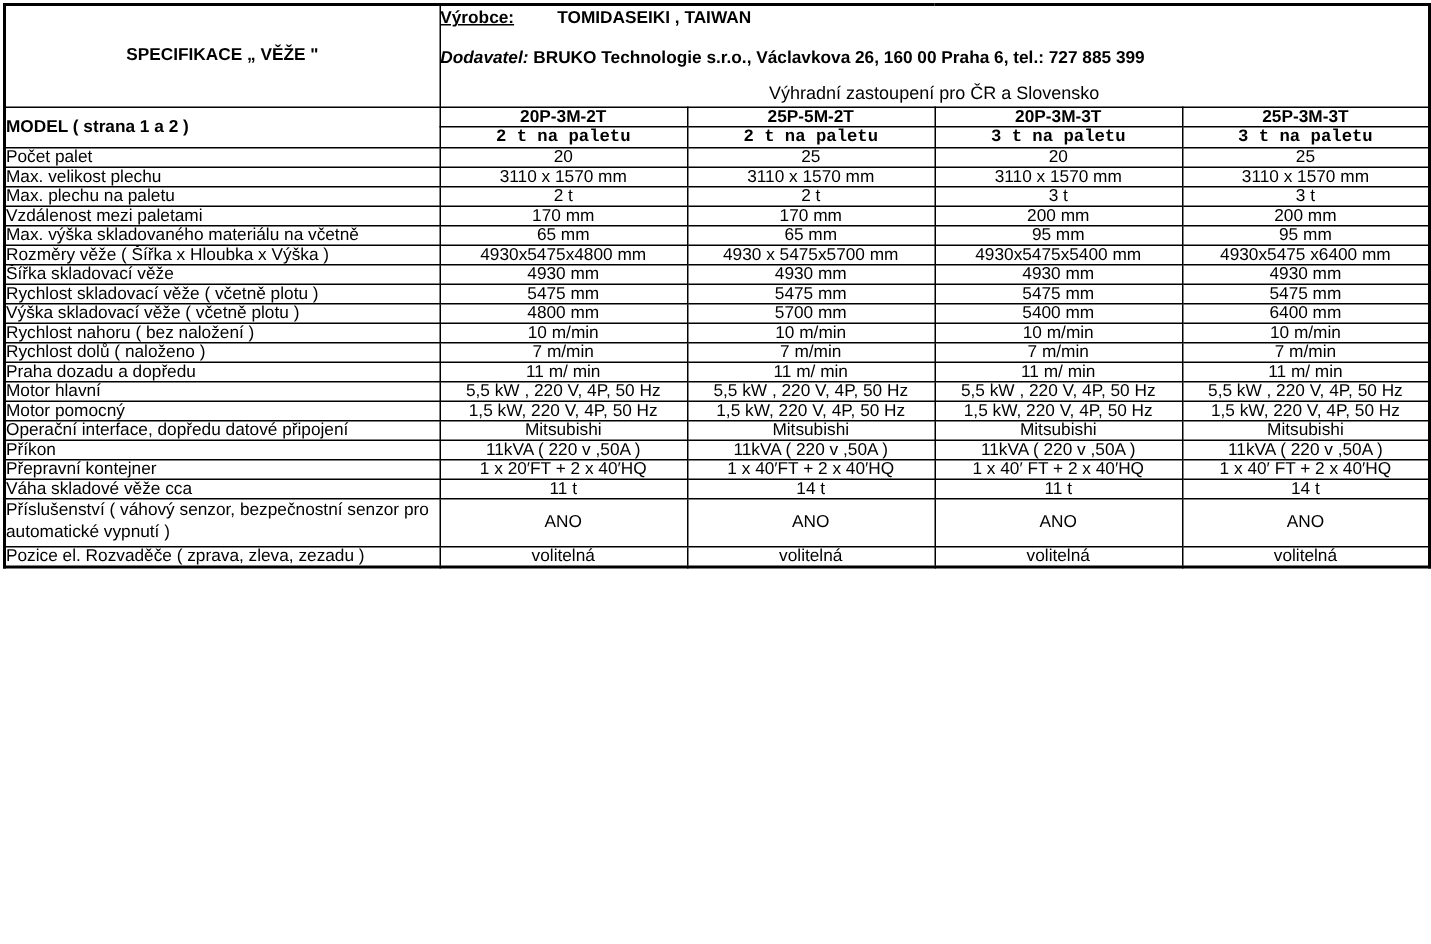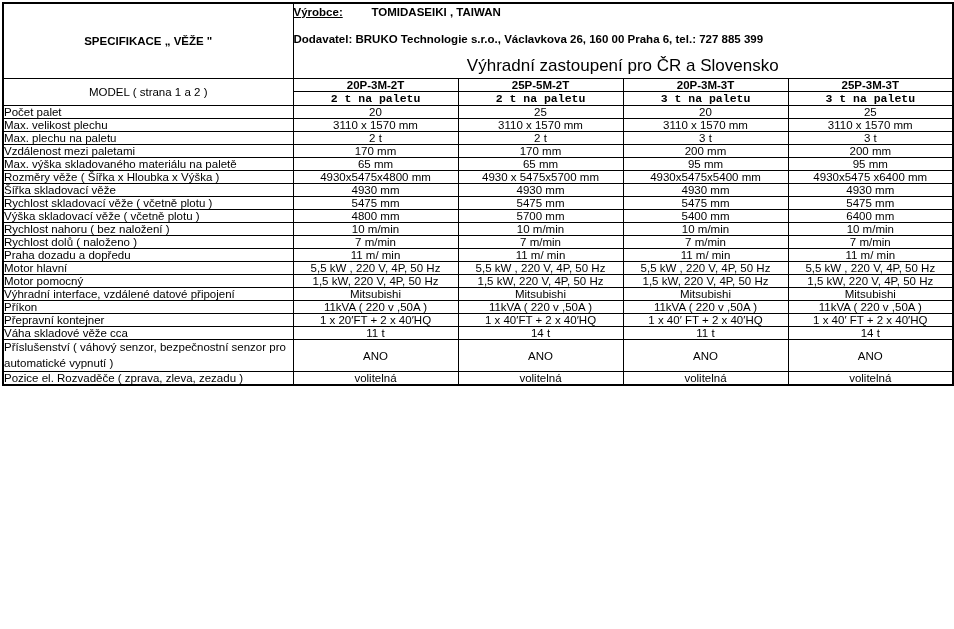--- a/index.html
+++ b/index.html
@@ -40,42 +40,42 @@
   col.c4 { width: 165px; }
 
   .hdr-left {
     text-align: center;
     font-weight: bold;
     font-size: 14px;
     padding: 6px 4px;
   }
   .hdr-blue {
     color: #1e50b4;
-    font-weight: normal;
+    font-weight: bold;
     font-size: 14px;
-    text-align: center;
+    text-align: left;
     margin-top: 16px;
   }
   .vendor-cell {
     padding: 6px 8px 4px 14px;
     font-size: 13.5px;
     font-weight: bold;
     line-height: 1.5;
     text-align: left;
   }
   .vendor-line1 { margin-bottom: 10px; }
   .vendor-line2 { margin-bottom: 2px; }
   .vendor-sub {
     font-weight: normal;
-    font-size: 17px;
+    font-size: 12px;
     text-align: center;
     padding-top: 2px;
   }
   .lbl-vyrobce { display:inline-block; min-width: 78px; text-decoration: underline; }
-  .lbl-dodav { display:inline-block; }
+  .lbl-dodav { display:inline-block;font-style:italic; }
 
   .model-head {
     font-weight: bold;
     color: #1e50b4;
     font-size: 13.5px;
     text-align: center;
     padding: 7px 2px 2px 2px;
   }
   .model-sub {
     font-weight: bold;
@@ -167,21 +167,21 @@
         <td class="val">3 t</td>
       </tr>
       <tr>
         <td class="rowlabel">Vzdálenost mezi paletami</td>
         <td class="val">170 mm</td>
         <td class="val">170 mm</td>
         <td class="val">200 mm</td>
         <td class="val">200 mm</td>
       </tr>
       <tr>
-        <td class="rowlabel">Max. výška skladovaného materiálu na paletě</td>
+        <td class="rowlabel">Max. výška skladovaného materiálu na včetně</td>
         <td class="val">65 mm</td>
         <td class="val">65 mm</td>
         <td class="val">95 mm</td>
         <td class="val">95 mm</td>
       </tr>
       <tr>
         <td class="rowlabel">Rozměry věže ( Šířka x Hloubka x Výška )</td>
         <td class="val">4930x5475x4800 mm</td>
         <td class="val">4930 x 5475x5700 mm</td>
         <td class="val">4930x5475x5400 mm</td>
@@ -237,21 +237,21 @@
         <td class="val nowrapcell">5,5 kW , 220 V, 4P, 50 Hz</td>
       </tr>
       <tr>
         <td class="rowlabel">Motor pomocný</td>
         <td class="val nowrapcell">1,5 kW, 220 V, 4P, 50 Hz</td>
         <td class="val nowrapcell">1,5 kW, 220 V, 4P, 50 Hz</td>
         <td class="val nowrapcell">1,5 kW, 220 V, 4P, 50 Hz</td>
         <td class="val nowrapcell">1,5 kW, 220 V, 4P, 50 Hz</td>
       </tr>
       <tr>
-        <td class="rowlabel">Výhradní interface, vzdálené datové připojení</td>
+        <td class="rowlabel">Operační interface, dopředu datové připojení</td>
         <td class="val">Mitsubishi</td>
         <td class="val">Mitsubishi</td>
         <td class="val">Mitsubishi</td>
         <td class="val">Mitsubishi</td>
       </tr>
       <tr>
         <td class="rowlabel">Příkon</td>
         <td class="val">11kVA ( 220 v ,50A )</td>
         <td class="val">11kVA ( 220 v ,50A )</td>
         <td class="val">11kVA ( 220 v ,50A )</td>

